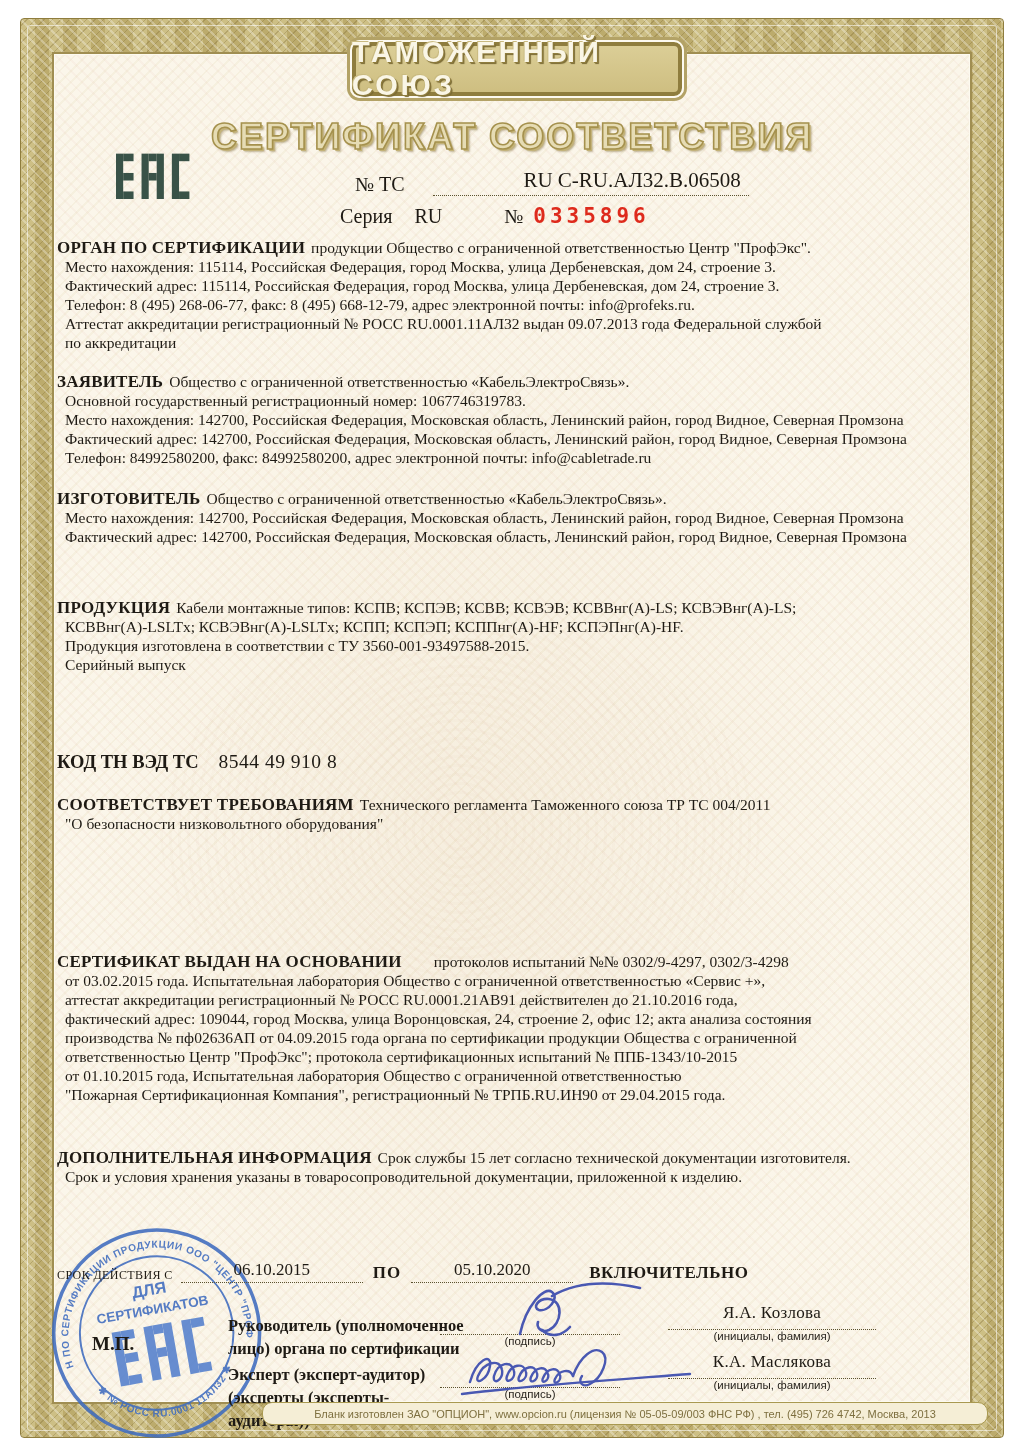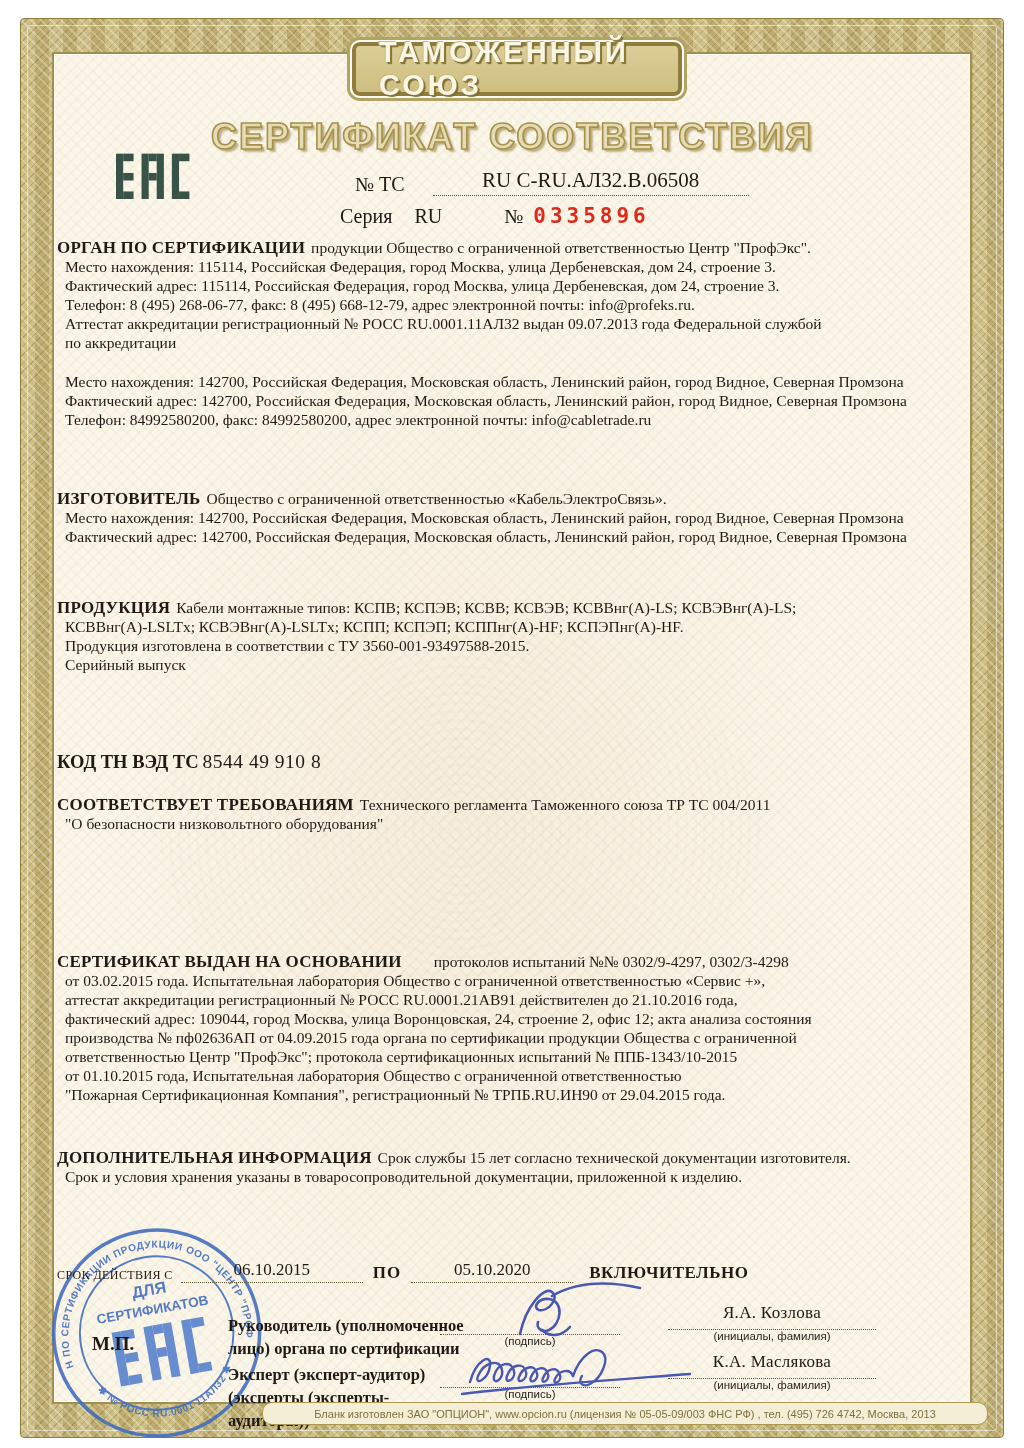--- a/index.html
+++ b/index.html
@@ -23,41 +23,41 @@
          border:2px solid #a08e52;box-shadow:0 0 0 1px #fdfaf0 inset;}
   .watermark{position:absolute;left:160px;top:620px;width:600px;height:420px;z-index:2;opacity:.5;
          background:repeating-radial-gradient(circle at 50% 50%, rgba(190,150,110,.07) 0 3px, transparent 3px 9px);
          border-radius:50%;}
   .abs{position:absolute;z-index:4;}
   
   .ts-box{left:350px;top:40px;width:330px;height:54px;background:linear-gradient(#dccf98,#cdbd7f);
           border:2px solid #fdfaf0;box-shadow:0 0 0 3px #b3a266,0 0 0 4px #8f7d3e inset;border-radius:10px;
           display:flex;align-items:center;justify-content:center;z-index:5;}
   .ts-box span{font-family:"Liberation Sans",sans-serif;font-weight:bold;font-size:29px;letter-spacing:3px;
-          color:#faf6e6;text-shadow:1px 1px 0 #8f7d3e,2px 2px 1px #7a6a34,-1px -1px 0 #c9ba80;padding-left:27px;}
+          color:#faf6e6;text-shadow:1px 1px 0 #8f7d3e,2px 2px 1px #7a6a34,-1px -1px 0 #c9ba80;}
   .eac-logo{left:116px;top:136px;z-index:4;}
   .doc-title{left:0;top:116px;width:100%;text-align:center;
           font-family:"Liberation Sans",sans-serif;font-weight:bold;font-size:36px;letter-spacing:2px;
           color:#e6dcb4;-webkit-text-stroke:1.6px #a5914d;
           text-shadow:2px 2px 0 #c3b278,3px 3px 2px rgba(120,100,50,.45);}
   .nots-row{left:355px;top:168px;font-size:20px;display:flex;align-items:flex-end;}
   .nots-value{display:inline-block;min-width:300px;margin-left:28px;padding:0 8px 2px 8px;
-          border-bottom:1.5px dotted #5c5330;font-size:21px;text-align:center;}
+          border-bottom:1.5px dotted #5c5330;font-size:21px;text-align:right;}
   .seria-row{left:340px;top:204px;font-size:20px;display:flex;align-items:flex-end;}
   .seria-c{margin-left:22px;}
   .num-sign{margin-left:62px;}
   .serial{margin-left:10px;font-family:"DejaVu Sans Mono",monospace;font-weight:bold;font-size:21px;
           letter-spacing:4px;color:#de2a1c;}
   
   .sec{left:57px;width:908px;font-size:15.5px;line-height:19px;}
   .sec .hd{font-weight:bold;font-size:17px;letter-spacing:.2px;margin-right:6px;}
   .sec .line{padding-left:8px;}
   .hd-gap{margin-left:26px;}
   .kod{font-weight:bold;font-size:18.5px;}
-  .kod-val{font-weight:normal;font-size:19.5px;margin-left:4px;letter-spacing:.5px;font-family:Liberation Serif, serif;}
+  .kod-val{font-weight:normal;font-size:19.5px;margin-left:20px;letter-spacing:.5px;font-family:Liberation Serif, serif;}
   
   .valid-row{left:57px;top:1260px;width:908px;display:flex;align-items:flex-end;font-size:17px;}
   .valid-row .vl{font-weight:normal;font-size:12px;letter-spacing:.4px;}
   .vfield{display:inline-block;border-bottom:1.2px dotted #5c5330;text-align:center;padding-bottom:2px;}
   .vf1{width:182px;margin-left:8px;}
   .vf2{width:162px;margin-left:10px;margin-right:16px;}
   .vpo{font-weight:bold;margin-left:10px;letter-spacing:1px;}
   .vincl{font-weight:bold;letter-spacing:.5px;}
   
   .mp{left:92px;top:1333px;font-weight:bold;font-size:19px;z-index:6;}
@@ -121,20 +121,22 @@
   <div class="abs sec" style="top:238px">
     <div><span class="hd">ОРГАН ПО СЕРТИФИКАЦИИ</span><span>продукции Общество с ограниченной ответственностью Центр "ПрофЭкс".</span></div>
     <div class="line">Место нахождения: 115114, Российская Федерация, город Москва, улица Дербеневская, дом 24, строение 3.</div>
     <div class="line">Фактический адрес: 115114, Российская Федерация, город Москва, улица Дербеневская, дом 24, строение 3.</div>
     <div class="line">Телефон: 8 (495) 268-06-77, факс: 8 (495) 668-12-79, адрес электронной почты: info@profeks.ru.</div>
     <div class="line">Аттестат аккредитации регистрационный № РОСС RU.0001.11АЛ32 выдан 09.07.2013 года Федеральной службой</div>
     <div class="line">по аккредитации</div>
   </div>
 
   <div class="abs sec" style="top:372px">
+    <div><span class="hd">ЗАЯВИТЕЛЬ</span><span>Общество с ограниченной ответственностью «КабельЭлектроСвязь».</span></div>
+    <div class="line">Основной государственный регистрационный номер: 1067746319783.</div>
     <div class="line">Место нахождения: 142700, Российская Федерация, Московская область, Ленинский район, город Видное, Северная Промзона</div>
     <div class="line">Фактический адрес: 142700, Российская Федерация, Московская область, Ленинский район, город Видное, Северная Промзона</div>
     <div class="line">Телефон: 84992580200, факс: 84992580200, адрес электронной почты: info@cabletrade.ru</div>
   </div>
 
   <div class="abs sec" style="top:489px">
     <div><span class="hd">ИЗГОТОВИТЕЛЬ</span><span>Общество с ограниченной ответственностью «КабельЭлектроСвязь».</span></div>
     <div class="line">Место нахождения: 142700, Российская Федерация, Московская область, Ленинский район, город Видное, Северная Промзона</div>
     <div class="line">Фактический адрес: 142700, Российская Федерация, Московская область, Ленинский район, город Видное, Северная Промзона</div>
   </div>

